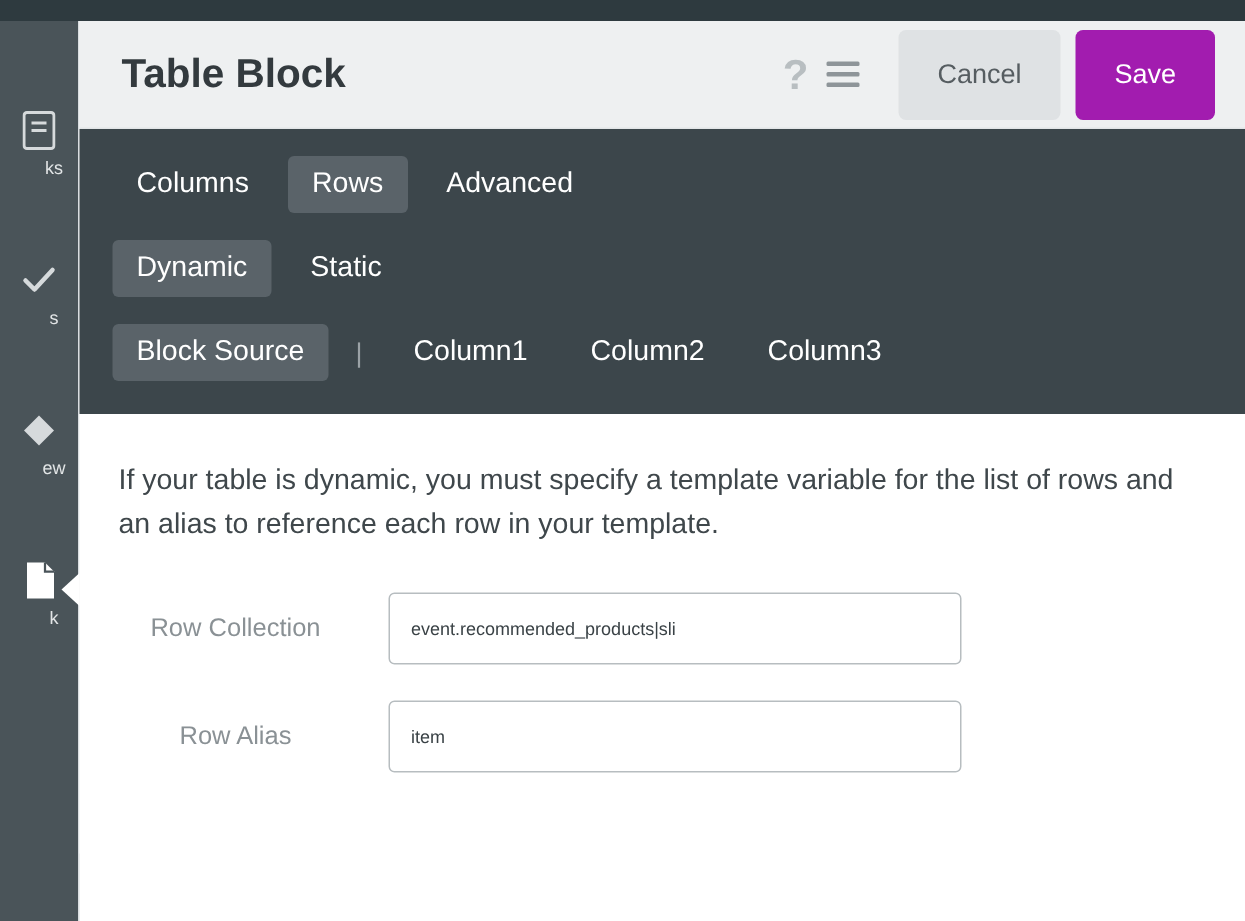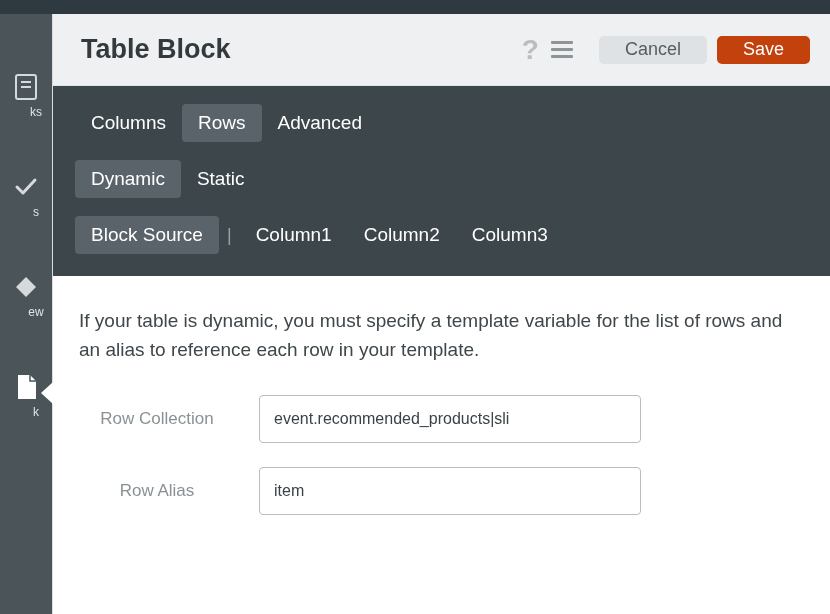--- a/index.html
+++ b/index.html
@@ -109,44 +109,45 @@
       cursor: pointer;
     }
     .menu-icon span {
       display: block;
       width: 22px;
       height: 3px;
       background: #8e9599;
       border-radius: 1px;
     }
     .btn {
-      height: 28px;
+      height: 60px;
       padding: 0 26px;
       font-size: 18px;
       border: none;
       border-radius: 5px;
       cursor: pointer;
       font-weight: 500;
       margin-left: 10px;
     }
     .btn-cancel {
       background: #dfe2e4;
       color: #565d61;
     }
     .btn-save {
-      background: #c2410c;
+      background: #a21caf;
       color: #ffffff;
     }
     .dark-area {
       background: #3c464b;
       padding: 18px 22px 22px 22px;
     }
     .tab-row {
       display: flex;
       align-items: center;
+      gap: 10px;
       margin-bottom: 18px;
     }
     .tab-row:last-of-type {
       margin-bottom: 0;
     }
     .tab {
       color: #ffffff;
       font-size: 19px;
       padding: 8px 16px;
       border-radius: 4px;
@@ -181,21 +182,21 @@
       padding-right: 24px;
       font-size: 17px;
       color: #8a9195;
     }
     .form-input {
       flex: 0 0 382px;
       height: 48px;
       border: 1px solid #b7bdc0;
       border-radius: 4px;
       padding: 0 14px;
-      font-size: 16px;
+      font-size: 12px;
       color: #3a4246;
       font-family: inherit;
     }
     svg { display: block; }
   </style>
 </head>
 <body>
 
 <div class="topbar"></div>
 

